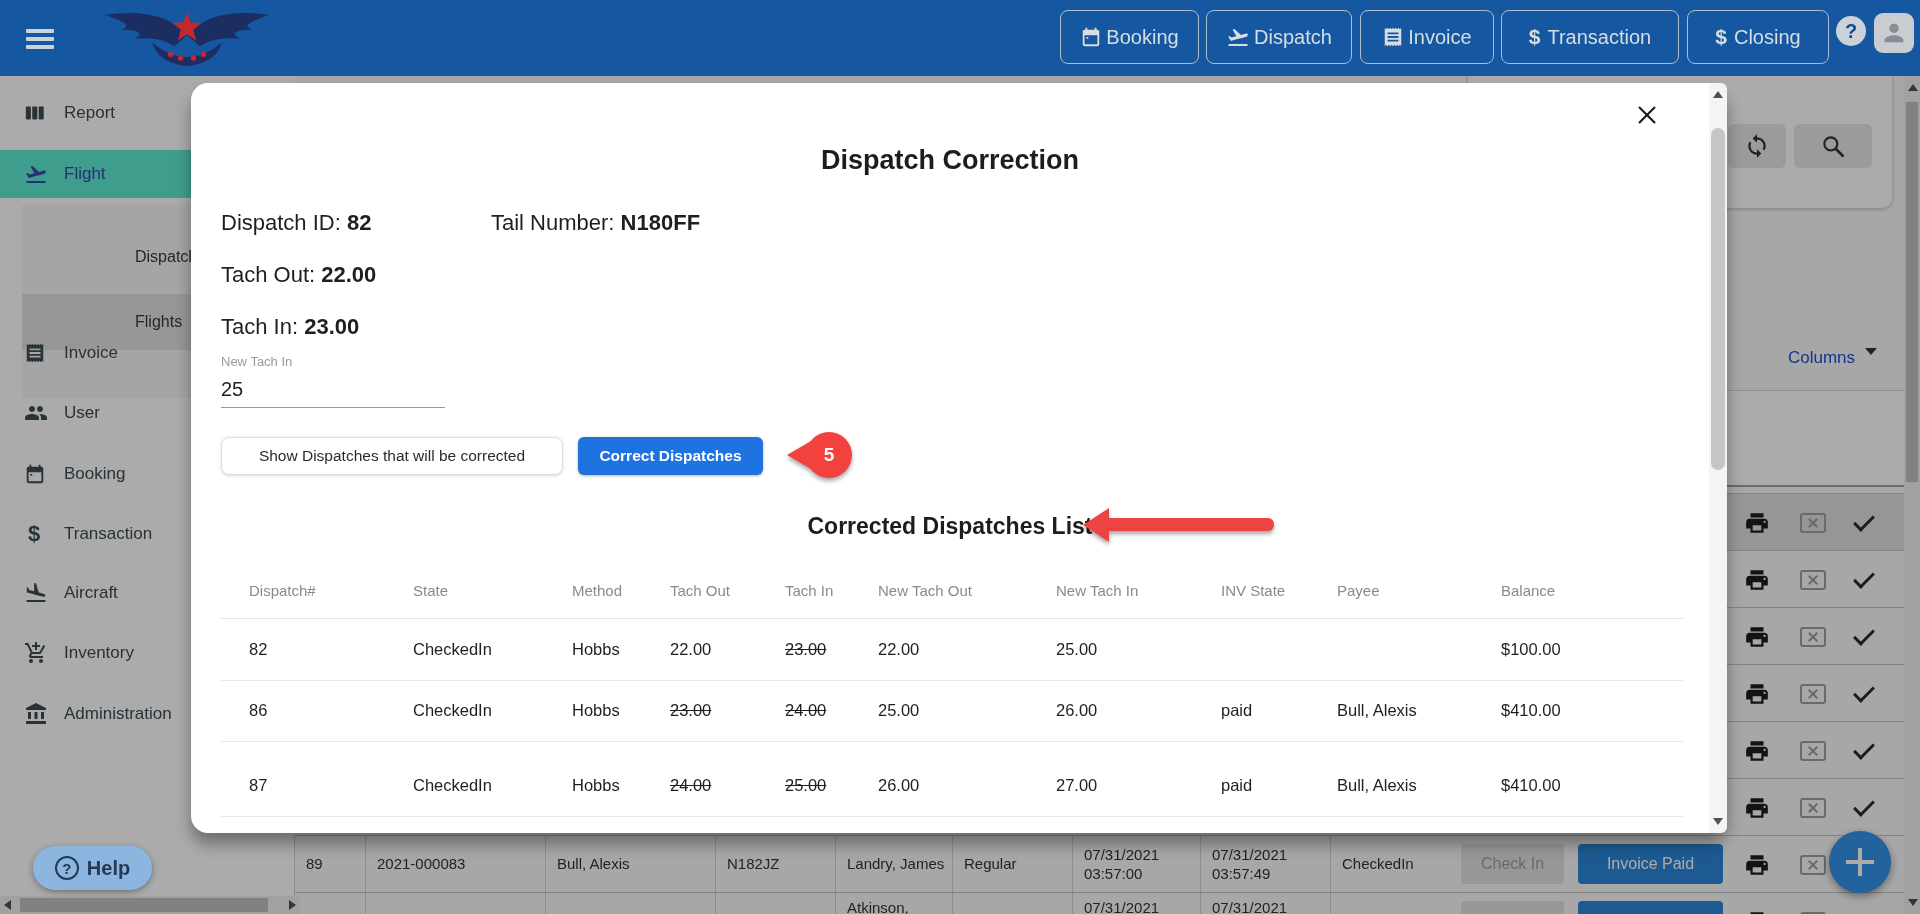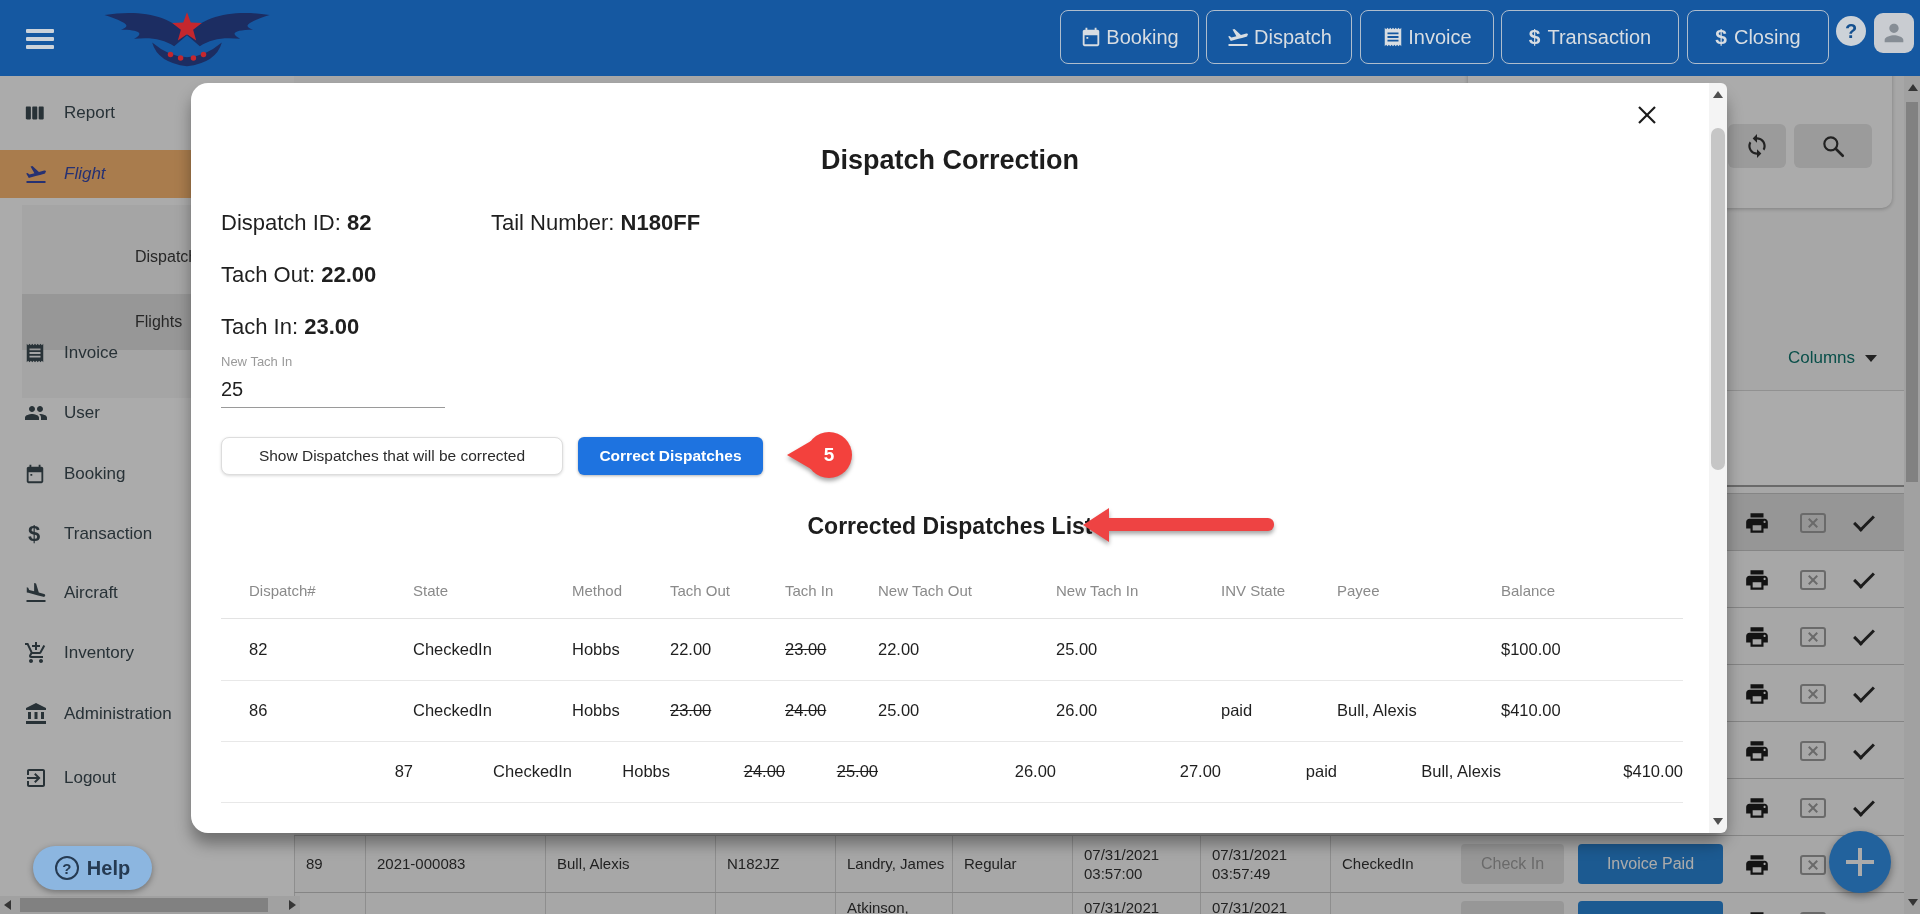--- a/index.html
+++ b/index.html
@@ -33,21 +33,21 @@
            color:#3a3a3a;cursor:pointer;}
   .subitem .lbl{position:absolute;left:113px;}
 
   
   #main-bg{left:294px;top:76px;width:1610px;height:838px;background:#fafafa;z-index:1;}
   #topcard{left:1468px;top:46px;width:424px;height:162px;background:#ffffff;border-radius:10px;
            box-shadow:0 1px 4px rgba(0,0,0,.25);z-index:2;}
   .toolbtn{top:124px;height:44px;background:#e7e7e7;border-radius:6px;display:flex;align-items:center;
            justify-content:center;color:#333;cursor:pointer;z-index:3;}
   #columns-row{left:294px;top:330px;width:1610px;height:60px;background:#fafafa;border-bottom:1px solid #d8d8d8;z-index:2;}
-  #columns-dd{left:1788px;top:348px;display:flex;align-items:center;gap:10px;font-size:17px;color:#0f766e;cursor:pointer;z-index:3;}
+  #columns-dd{left:1788px;top:348px;display:flex;gap:10px;font-size:17px;color:#1d4ed8;cursor:pointer;z-index:3;}
   .caret{width:0;height:0;border-left:6px solid transparent;border-right:6px solid transparent;border-top:7px solid #333;}
   #filter-band{left:294px;top:391px;width:1610px;height:94px;background:#ffffff;z-index:2;}
   #hdr-line{left:294px;top:485px;width:1610px;height:2px;background:#9e9e9e;z-index:3;}
 
   .bgrow{position:absolute;left:294px;width:1610px;height:57px;border-top:1px solid #c6c6c6;z-index:3;}
   .rowsel{background:#e0e0e0;}
   .icon-print{position:absolute;left:1450px;top:50%;transform:translateY(-50%);color:#1d1d1d;}
   .icon-xbox{position:absolute;left:1506px;top:50%;transform:translateY(-50%);width:26px;height:20px;
              border:2px solid #9e9e9e;border-radius:3px;box-sizing:border-box;}
   .icon-xbox:before,.icon-xbox:after{content:"";position:absolute;left:5px;top:7px;width:12px;height:2px;background:#9e9e9e;}
@@ -99,21 +99,21 @@
           filter:drop-shadow(0 3px 2px rgba(0,0,0,.35));z-index:55;}
   #arrow1:before{content:"";position:absolute;left:-25px;top:-10px;width:0;height:0;border-top:17px solid transparent;
                  border-bottom:17px solid transparent;border-right:26px solid #ee4343;}
   .mtable{position:absolute;left:30px;width:1462px;display:grid;
           grid-template-columns:192px 159px 98px 115px 93px 178px 165px 116px 164px 182px;align-items:center;}
   .mth{font-size:15px;color:#8a8a8a;}
   .mtd{font-size:16.5px;color:#1f1f1f;}
   .mtable>div:first-child{padding-left:28px;}
   #mthead{top:480px;height:55px;border-bottom:1px solid #e3e3e3;}
   .mrow{height:61px;border-bottom:1px solid #e8e8e8;}
-  #mrow0{top:536px;} #mrow1{top:597px;} #mrow2{top:658px;text-align:right;}
+  #mrow0{top:536px;} #mrow1{top:597px;} #mrow2{top:672px;}
   .struck{text-decoration:line-through;}
 
   
   #mscroll{position:absolute;left:1518px;top:0;width:18px;height:750px;background:#f4f4f4;border-radius:0 6px 6px 0;}
   .sb-arrow-up{width:0;height:0;border-left:5px solid transparent;border-right:5px solid transparent;
                border-bottom:7px solid #505050;position:absolute;left:4px;}
   .sb-arrow-dn{width:0;height:0;border-left:5px solid transparent;border-right:5px solid transparent;
                border-top:7px solid #505050;position:absolute;left:4px;}
   #mthumb{position:absolute;left:2px;top:45px;width:14px;height:342px;background:#c6c6c6;border-radius:7px;}
 
@@ -194,21 +194,21 @@
     </div>
   </div>
 
   <div id="sidebar" class="abs">
     <div class="sitem" style="top:13px;">
       <svg width="22" height="22" viewBox="0 0 24 24" fill="#3c4b53">
           <path d="M6.5 5H3c-.55 0-1 .45-1 1v12c0 .55.45 1 1 1h3.5c.55 0 1-.45 1-1V6c0-.55-.45-1-1-1zm7 0h-3.5c-.55 0-1 .45-1 1v12c0 .55.45 1 1 1h3.5c.55 0 1-.45 1-1V6c0-.55-.45-1-1-1zm7 0H17c-.55 0-1 .45-1 1v12c0 .55.45 1 1 1h3.5c.55 0 1-.45 1-1V6c0-.55-.45-1-1-1z"></path>
         </svg>
       <span class="lbl">Report</span>
     </div>
-    <div class="sitem sactive" style="top:74px;background:#fdba74;font-style:italic;">
+    <div class="sitem sactive" style="top:74px;background:#5eead4;">
       <svg width="24" height="24" viewBox="0 0 24 24" fill="#3949ab">
           <path d="M2.5 19h19v2h-19v-2zm19.57-9.36c-.21-.8-1.04-1.28-1.84-1.06L14.92 10 8.46 3.98l-1.93.51 3.87 6.7-4.95 1.33-1.84-1.45-1.45.39 1.82 3.16.77 1.33 1.6-.43 5.31-1.42 4.35-1.16 4.35-1.17c.81-.23 1.28-1.05 1.07-1.85z"></path>
         </svg>
       <span class="lbl">Flight</span>
     </div>
     <div class="subblock" style="top:129px;height:193px;">
       <div class="subitem" style="top:28px;">
         <span class="lbl">Dispatch</span>
       </div>
       <div class="subitem sactive" style="top:89px;background:#e2e2e2;height:56px;">
@@ -247,26 +247,20 @@
       <svg width="24" height="24" viewBox="0 0 24 24" fill="#3c4b53">
           <path d="M11 9h2V6h3V4h-3V1h-2v3H8v2h3v3zm-4 9c-1.1 0-1.99.9-1.99 2S5.9 22 7 22s2-.9 2-2-.9-2-2-2zm10 0c-1.1 0-1.99.9-1.99 2s.89 2 1.99 2 2-.9 2-2-.9-2-2-2zm-9.83-3.25l.03-.12.9-1.63h7.45c.75 0 1.41-.41 1.75-1.03l3.86-7.01L19.42 4h-.01l-1.1 2-2.76 5H8.53l-.13-.27L6.16 6l-.95-2-.94-2H1v2h2l3.6 7.59-1.35 2.45c-.16.28-.25.61-.25.96 0 1.1.9 2 2 2h12v-2H7.42c-.13 0-.25-.11-.25-.25z"></path>
         </svg>
       <span class="lbl">Inventory</span>
     </div>
     <div class="sitem" style="top:614px;">
       <svg width="24" height="24" viewBox="0 0 24 24" fill="#3c4b53">
           <path d="M4 10h3v7H4zM10.5 10h3v7h-3zM2 19h20v3H2zM17 10h3v7h-3zM12 1L2 6v2h20V6z"></path>
         </svg>
       <span class="lbl">Administration</span>
-    </div>
-    <div class="sitem" style="top:678px;">
-      <svg width="24" height="24" viewBox="0 0 24 24" fill="#3c4b53">
-          <path d="M10.09 15.59L11.5 17l5-5-5-5-1.41 1.41L12.67 11H3v2h9.67l-2.58 2.59zM19 3H5c-1.11 0-2 .9-2 2v4h2V5h14v14H5v-4H3v4c0 1.1.89 2 2 2h14c1.1 0 2-.9 2-2V5c0-1.1-.9-2-2-2z"></path>
-        </svg>
-      <span class="lbl">Logout</span>
     </div>
   </div>
 
   <div id="main-bg" class="abs"></div>
   <div id="topcard" class="abs"></div>
   <div class="toolbtn abs" style="left:1728px;width:58px;">
     <svg width="26" height="26" viewBox="0 0 24 24" fill="currentColor">
         <path d="M12 4V1L8 5l4 4V6c3.31 0 6 2.69 6 6 0 1.01-.25 1.97-.7 2.8l1.46 1.46C19.54 15.03 20 13.57 20 12c0-4.42-3.58-8-8-8zm0 14c-3.31 0-6-2.69-6-6 0-1.01.25-1.97.7-2.8L5.24 7.74C4.46 8.97 4 10.43 4 12c0 4.42 3.58 8 8 8v3l4-4-4-4v3z"></path>
       </svg>
   </div>

